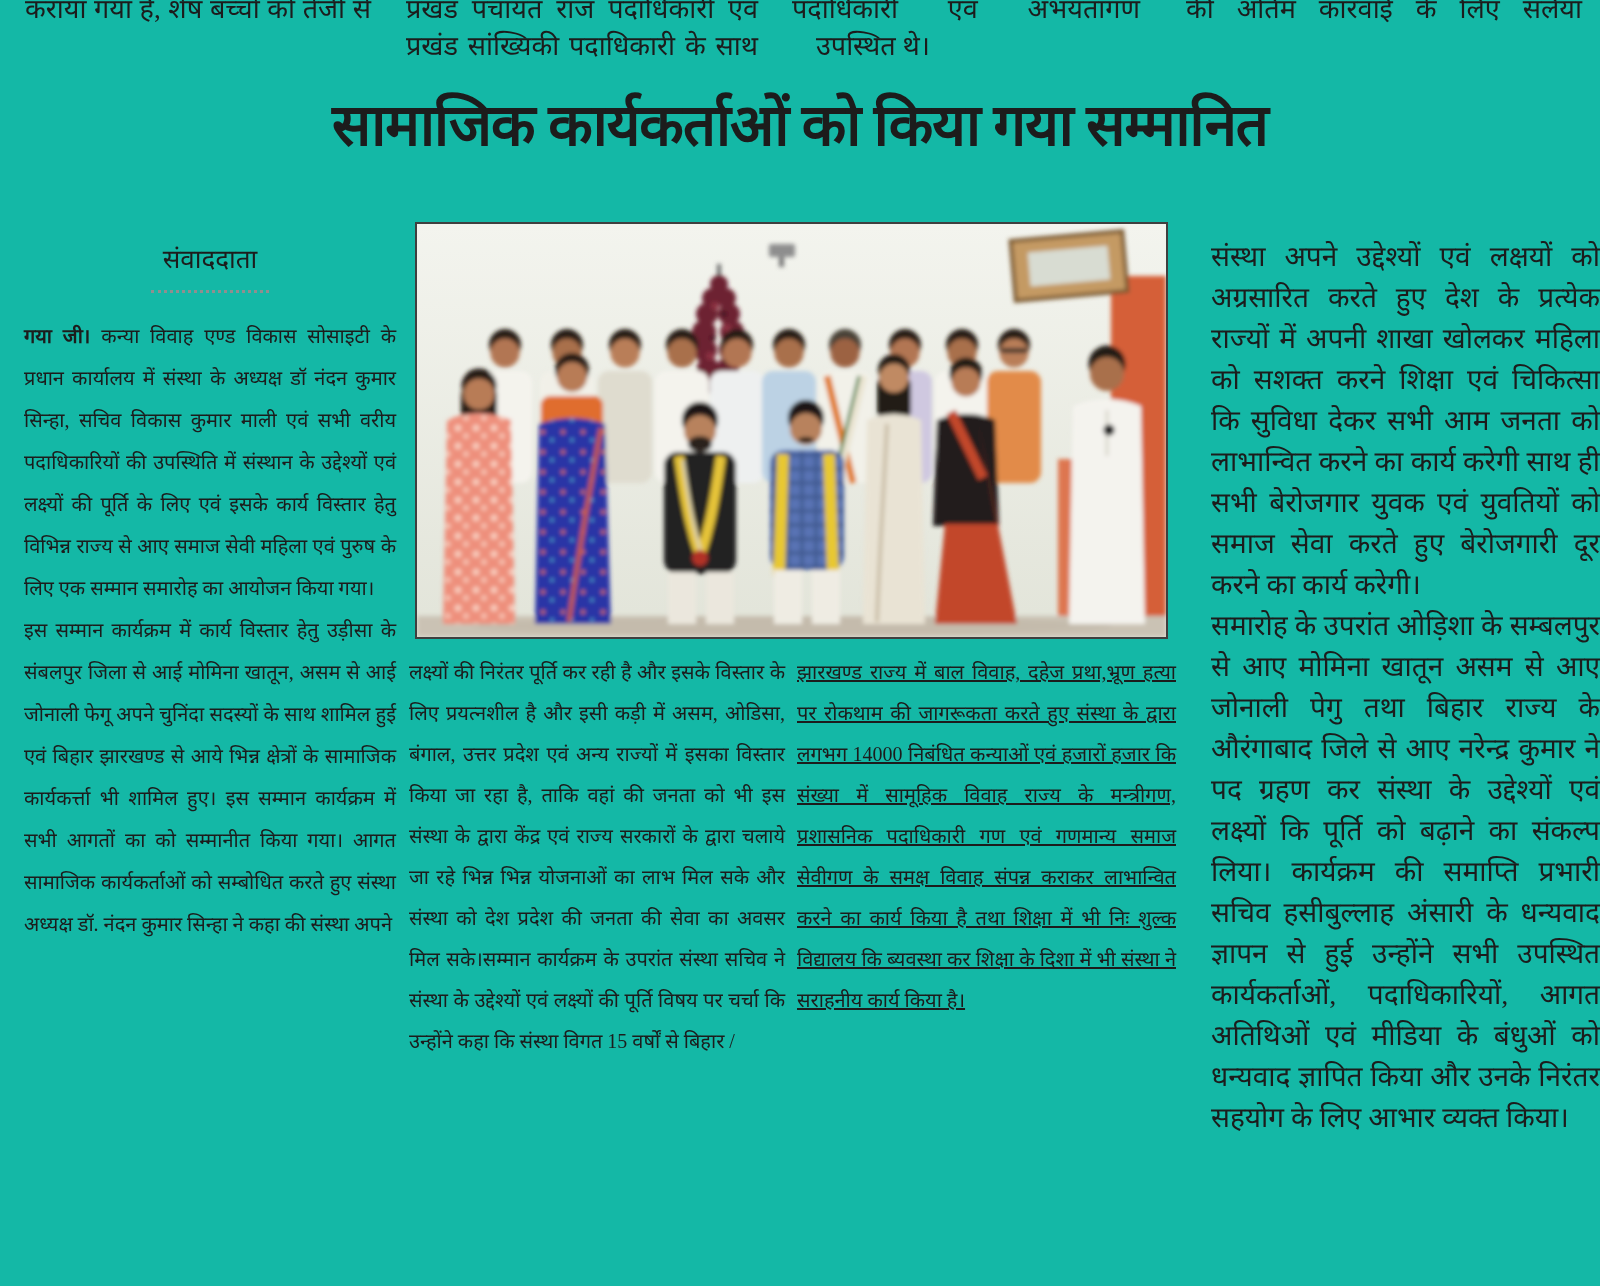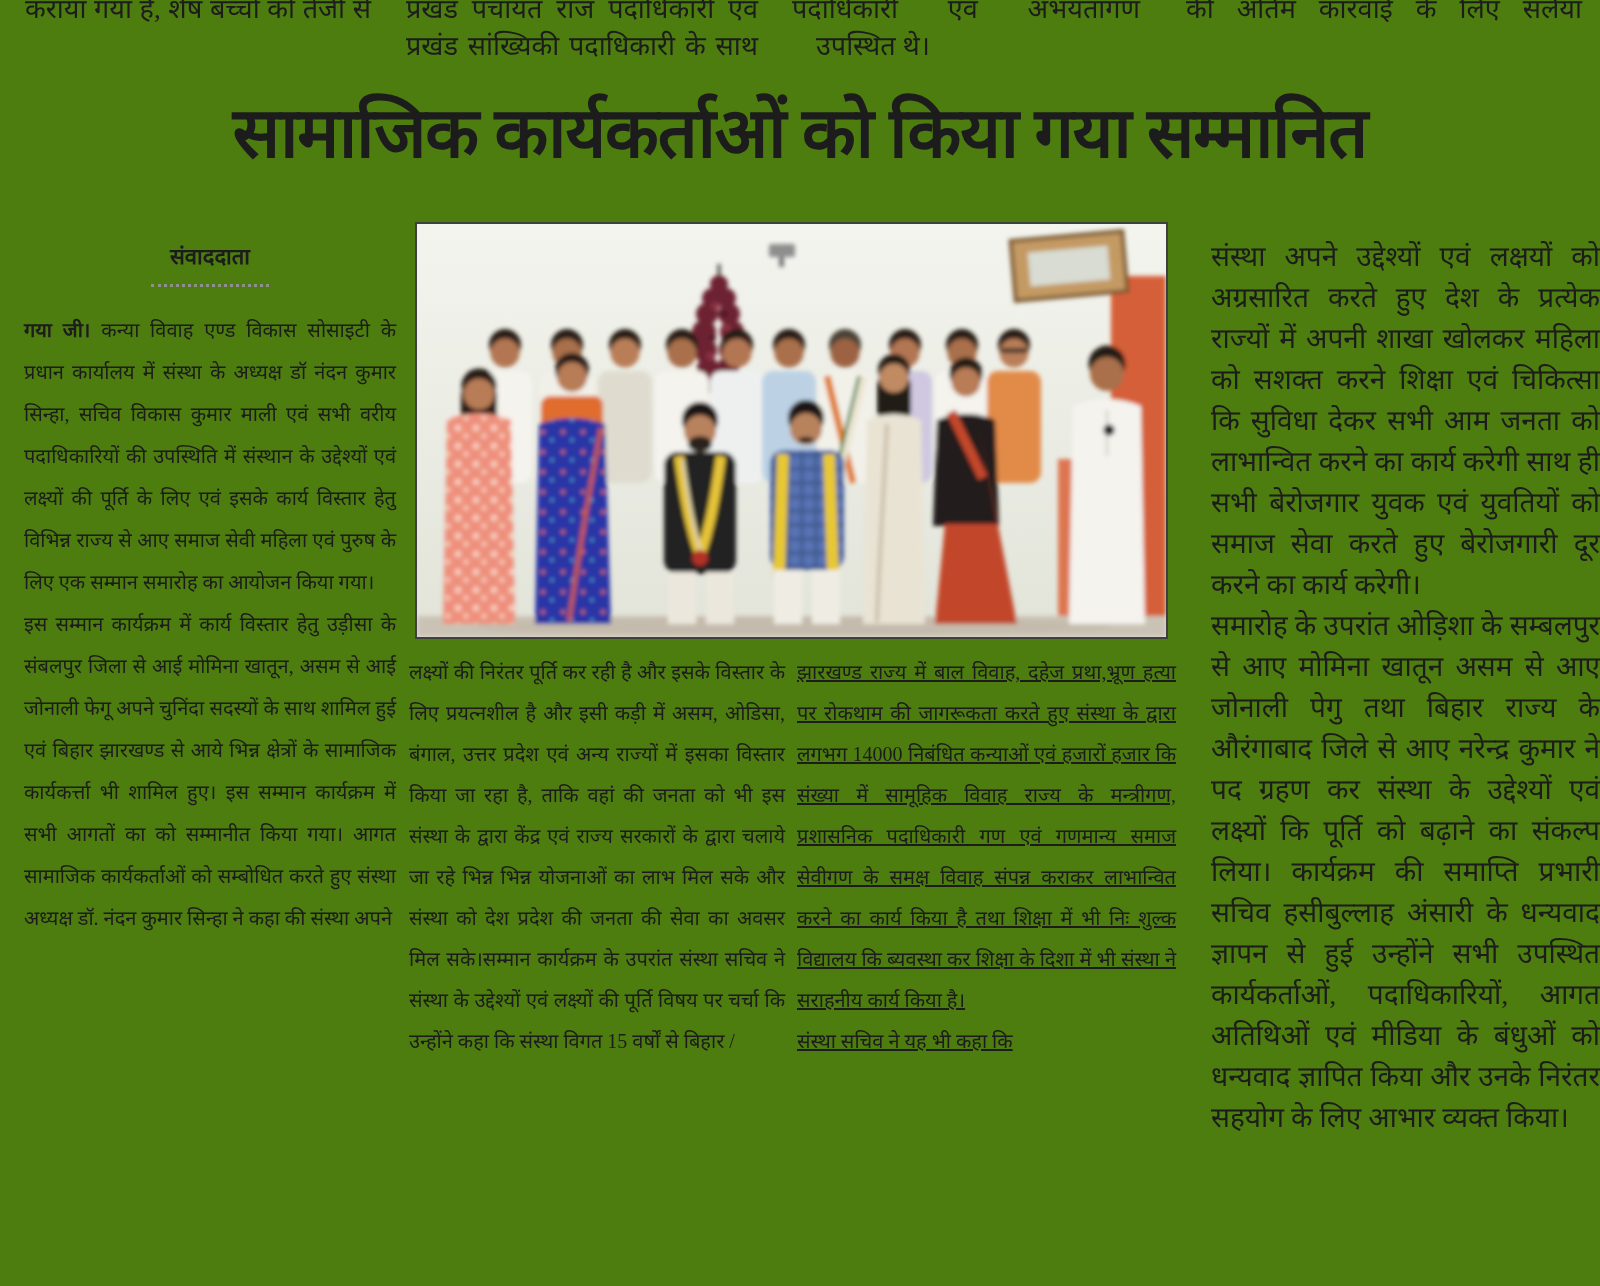--- a/index.html
+++ b/index.html
@@ -1,48 +1,48 @@
 <!DOCTYPE html>
 <html><head>
 <meta charset="utf-8">
 <style>
   html,body{margin:0;padding:0;background:#ffffff;}
   .page{
     position:relative;width:1600px;height:1286px;overflow:hidden;
-    background:#4d7c0f;color:#1c1c1c;
+    background:#14b8a6;color:#1c1c1c;
     font-family:"Liberation Serif","DejaVu Serif",serif;
   }
   
   .snippet{position:absolute;font-size:27px;line-height:37px;font-weight:400;}
   .sl{text-align:justify;}
   .jl{text-align-last:justify;}
   .ll{text-align-last:left;margin-left:24px;}
   #s1{left:25px;top:-9px;width:346px;}
   #s2{left:406px;top:-9px;width:352px;}
   #s3{left:792px;top:-9px;width:348px;}
   #s4{left:1186px;top:-9px;width:396px;}
 
   .headline{
     position:absolute;left:0;top:88px;width:1600px;margin:0;
-    text-align:center;font-size:70px;line-height:1.3;font-weight:700;
+    text-align:center;font-size:58px;line-height:1.3;font-weight:700;
     letter-spacing:-1px;
   }
 
   .col{position:absolute;}
   #col1{left:24px;top:234px;width:372px;}
   #col2{left:409px;top:652px;width:376px;}
   #col3{left:797px;top:652px;width:379px;text-decoration:underline;}
   #col4{left:1191px;top:236px;width:389px;margin-left:20px;}
 
   .col p{margin:0;font-size:20px;line-height:42px;text-align:justify;}
   #col2 p,#col3 p{line-height:41px;}
   #col4 p{line-height:41px;font-size:28px;}
   .lead{font-weight:700;}
 
-  .byline{font-size:22px;font-weight:700;text-align:center;margin:6px 0 0 0;}
+  .byline{font-size:26px;font-weight:400;text-align:center;margin:6px 0 0 0;}
   .byline-rule{width:118px;height:0;border-top:3px dotted #8f8f8f;margin:14px auto 22px auto;}
 
   #photo{
     position:absolute;left:415px;top:222px;width:753px;height:417px;
     box-sizing:border-box;border:2px solid #3f3f3f;background:#e9ebe3;
   }
   #photo svg{display:block;width:100%;height:100%;}
 </style>
 </head>
 <body>
@@ -269,21 +269,20 @@
       </g>
     </svg>
   </div>
 
   <section class="col" id="col2">
     <p>लक्ष्यों की निरंतर पूर्ति कर रही है और इसके विस्तार के लिए प्रयत्नशील है और इसी कड़ी में असम, ओडिसा, बंगाल, उत्तर प्रदेश एवं अन्य राज्यों में इसका विस्तार किया जा रहा है, ताकि वहां की जनता को भी इस संस्था के द्वारा केंद्र एवं राज्य सरकारों के द्वारा चलाये जा रहे भिन्न भिन्न योजनाओं का लाभ मिल सके और संस्था को देश प्रदेश की जनता की सेवा का अवसर मिल सके।सम्मान कार्यक्रम के उपरांत संस्था सचिव ने संस्था के उद्देश्यों एवं लक्ष्यों की पूर्ति विषय पर चर्चा कि उन्होंने कहा कि संस्था विगत 15 वर्षों से बिहार /</p>
   </section>
 
   <section class="col" id="col3">
     <p>झारखण्ड राज्य में बाल विवाह, दहेज प्रथा,भ्रूण हत्या पर रोकथाम की जागरूकता करते हुए संस्था के द्वारा लगभग 14000 निबंधित कन्याओं एवं हजारों हजार कि संख्या में सामूहिक विवाह राज्य के मन्त्रीगण, प्रशासनिक पदाधिकारी गण एवं गणमान्य समाज सेवीगण के समक्ष विवाह संपन्न कराकर लाभान्वित करने का कार्य किया है तथा शिक्षा में भी निः शुल्क विद्यालय कि ब्यवस्था कर शिक्षा के दिशा में भी संस्था ने सराहनीय कार्य किया है।</p>
-    <p>संस्था सचिव ने यह भी कहा कि</p>
   </section>
 
   <section class="col" id="col4">
     <p>संस्था अपने उद्देश्यों एवं लक्षयों को अग्रसारित करते हुए देश के प्रत्येक राज्यों में अपनी शाखा खोलकर महिला को सशक्त करने शिक्षा एवं चिकित्सा कि सुविधा देकर सभी आम जनता को लाभान्वित करने का कार्य करेगी साथ ही सभी बेरोजगार युवक एवं युवतियों को समाज सेवा करते हुए बेरोजगारी दूर करने का कार्य करेगी।</p>
     <p>समारोह के उपरांत ओड़िशा के सम्बलपुर से आए मोमिना खातून असम से आए जोनाली पेगु तथा बिहार राज्य के औरंगाबाद जिले से आए नरेन्द्र कुमार ने पद ग्रहण कर संस्था के उद्देश्यों एवं लक्ष्यों कि पूर्ति को बढ़ाने का संकल्प लिया। कार्यक्रम की समाप्ति प्रभारी सचिव हसीबुल्लाह अंसारी के धन्यवाद ज्ञापन से हुई उन्होंने सभी उपस्थित कार्यकर्ताओं, पदाधिकारियों, आगत अतिथिओं एवं मीडिया के बंधुओं को धन्यवाद ज्ञापित किया और उनके निरंतर सहयोग के लिए आभार व्यक्त किया।</p>
   </section>
 
 </div>
 
 </body></html>

